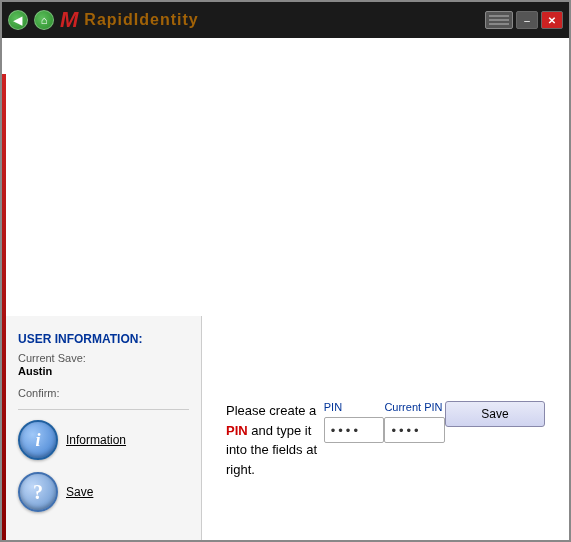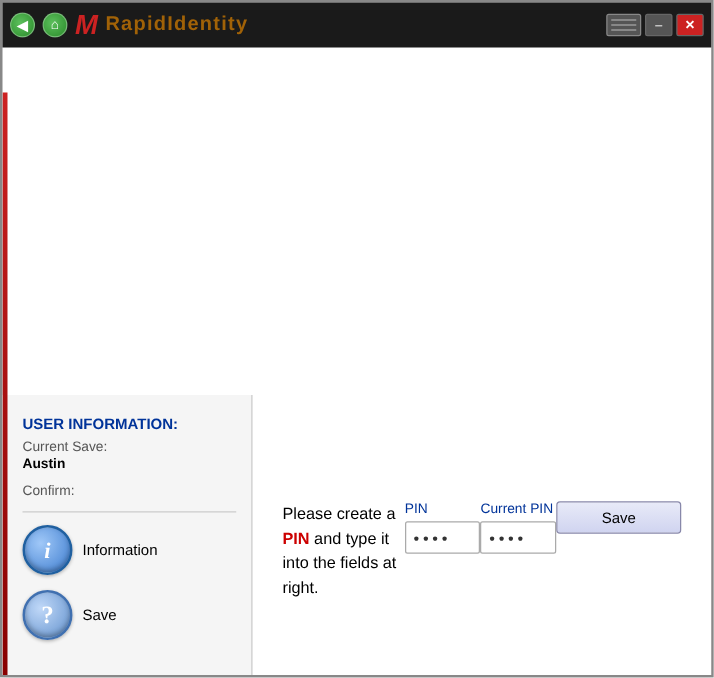--- a/index.html
+++ b/index.html
@@ -176,20 +176,21 @@
 
     .action-icon {
       width: 40px;
       height: 40px;
       flex-shrink: 0;
     }
 
     .action-label {
       color: #000;
       font-size: 12px;
+      text-decoration: underline;
     }
 
     
     .icon-info {
       width: 40px;
       height: 40px;
       border-radius: 50%;
       background: radial-gradient(circle at 35% 35%, #a0c8f8, #3a7acd);
       border: 2px solid #2060a0;
       display: flex;

